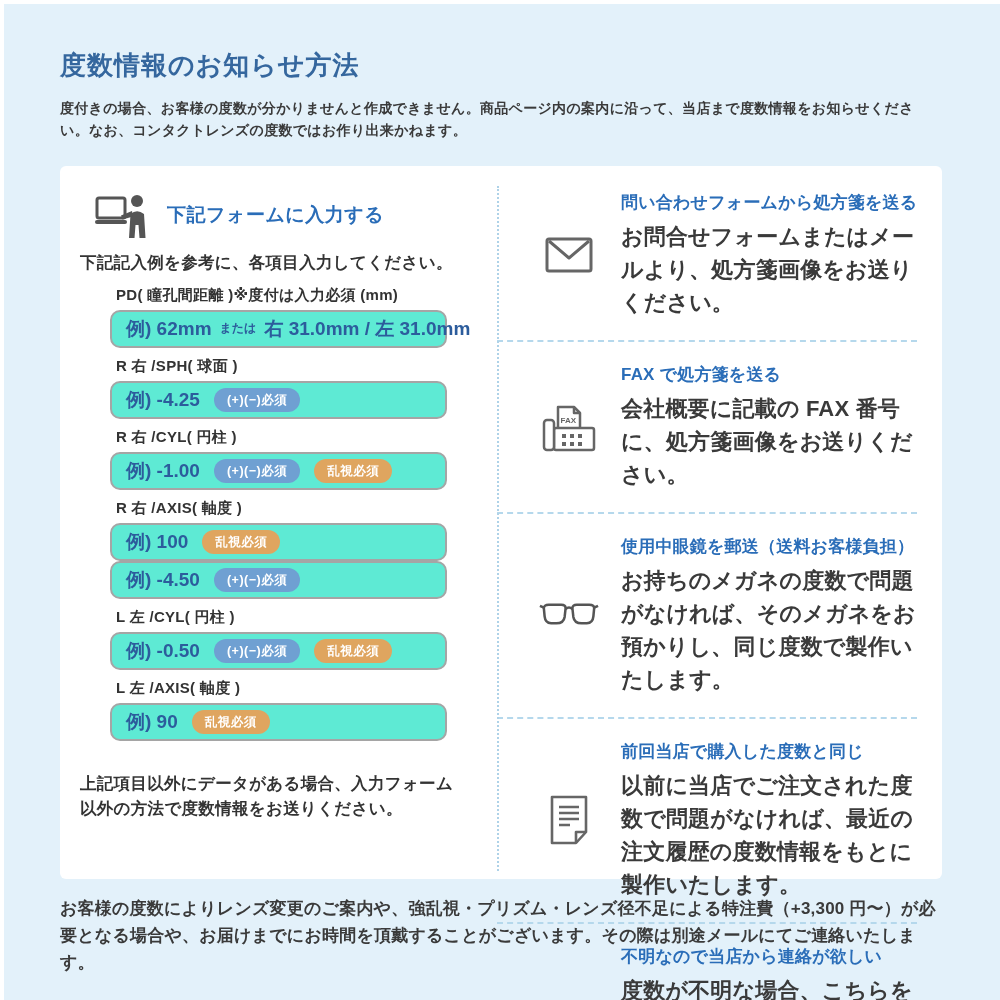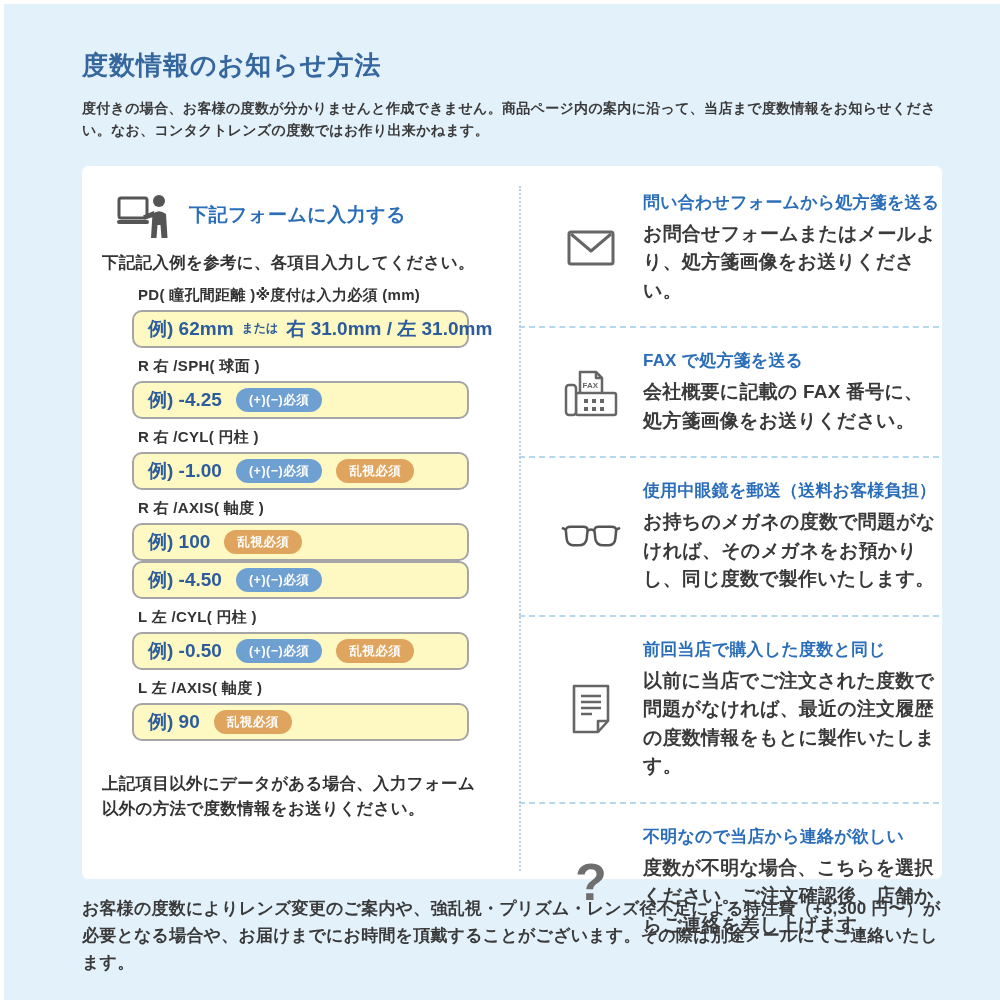--- a/index.html
+++ b/index.html
@@ -7,21 +7,21 @@
   body {
     font-family: "Liberation Sans", "DejaVu Sans", sans-serif;
     background: #ffffff;
     position: relative;
     overflow: hidden;
   }
   .panel {
     position: absolute;
     top: 4px; left: 4px; right: 0; bottom: 0;
     background: #e3f1fa;
-    padding: 44px 58px 0 78px;
+    padding: 44px 58px 0 56px;
   }
   .page-title {
     color: #35679e;
     font-size: 26px;
     font-weight: bold;
     letter-spacing: 1px;
   }
   .intro {
     margin-top: 14px;
     font-size: 14px;
@@ -66,21 +66,21 @@
   .field-label {
     margin: 9px 0 5px 6px;
     font-size: 15px;
     font-weight: bold;
     color: #333333;
     letter-spacing: 0.3px;
     white-space: nowrap;
   }
   .field-box {
     height: 38px;
-    background: #fef9c3;
+    background: #5eead4;
     border: 2px solid #a5a5a5;
     border-radius: 10px;
     display: flex;
     align-items: center;
     padding: 0 10px 0 14px;
     gap: 14px;
     white-space: nowrap;
   }
   .ex {
     color: #2c5c9c;
@@ -136,21 +136,21 @@
   .mtext { flex: 1; min-width: 0; }
   .mheading {
     color: #2a6db8;
     font-size: 17px;
     font-weight: bold;
     letter-spacing: 0.2px;
     white-space: nowrap;
     margin-bottom: 6px;
   }
   .mbody {
-    font-size: 19px;
+    font-size: 22px;
     font-weight: 600;
     color: #3a3a3a;
     line-height: 1.5;
     letter-spacing: 0.2px;
   }
   .q-glyph {
     font-size: 52px;
     font-weight: bold;
     color: #6f6f6f;
     line-height: 1;

